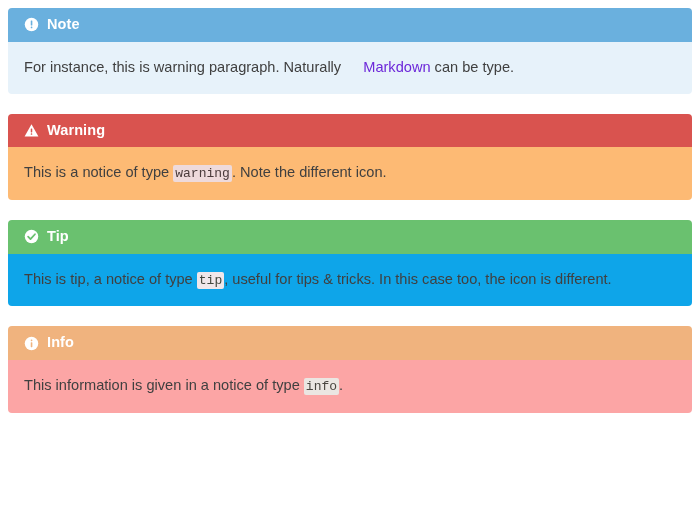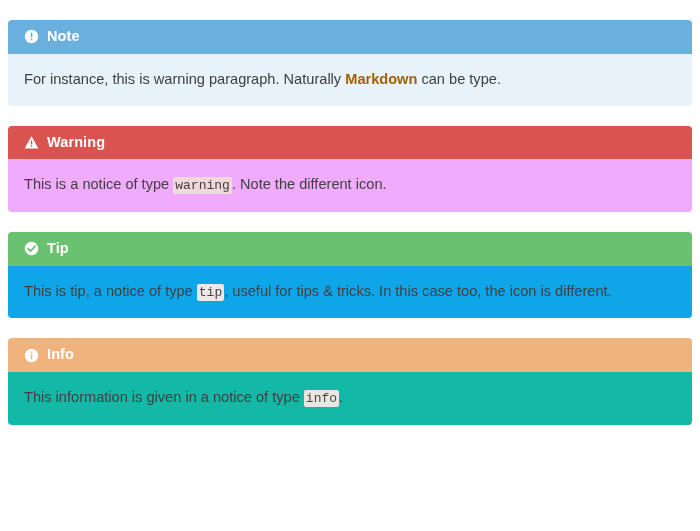--- a/index.html
+++ b/index.html
@@ -10,21 +10,21 @@
     width: 700px;
     height: 531px;
     background: #ffffff;
     font-family: "Liberation Sans", sans-serif;
     -webkit-font-smoothing: antialiased;
   }
 
   .page {
     width: 700px;
     box-sizing: border-box;
-    padding: 20px 8px 0 8px;
+    padding: 8px 8px 0 8px;
   }
 
   
   .admonition {
     border-radius: 4px;
     overflow: hidden;
     margin-bottom: 20px;
   }
 
   .admonition-header {
@@ -71,37 +71,37 @@
   code {
     font-family: "Liberation Mono", "DejaVu Sans Mono", monospace;
     font-size: 13px;
     background: #f1f1f4;
     color: #40464f;
     padding: 1px 2px;
     border-radius: 2px;
     white-space: nowrap;
   }
 
-  strong { font-weight: bold; color: #a16207; }
+  strong { font-weight: normal; color: #6d28d9; margin-left: 18px; }
 
   
   .adm-note   .admonition-header { background: #6ab0de; }
   .adm-note   .admonition-body   { background: #e7f2fa; }
   .adm-note   code               { background: #dbe8f2; color: #3c4a55; }
 
   .adm-warning .admonition-header { background: #d9534f; }
-  .adm-warning .admonition-body   { background: #f0abfc; }
+  .adm-warning .admonition-body   { background: #fdba74; }
   .adm-warning code               { background: #eedadb; color: #4a3b3b; }
 
   .adm-tip    .admonition-header { background: #6ac16f; }
   .adm-tip    .admonition-body   { background: #0ea5e9; }
   .adm-tip    code               { background: #f0e7ea; color: #44483f; }
 
   .adm-info   .admonition-header { background: #f0b37e; }
-  .adm-info   .admonition-body   { background: #14b8a6; }
+  .adm-info   .admonition-body   { background: #fca5a5; }
   .adm-info   code               { background: #ebe6e2; color: #4a4640; }
 </style>
 </head>
 <body>
 
 <div class="page">
     <div class="admonition adm-note">
       <div class="admonition-header">
         <span class="admonition-icon">
           <svg viewBox="0 0 16 16" aria-hidden="true">

